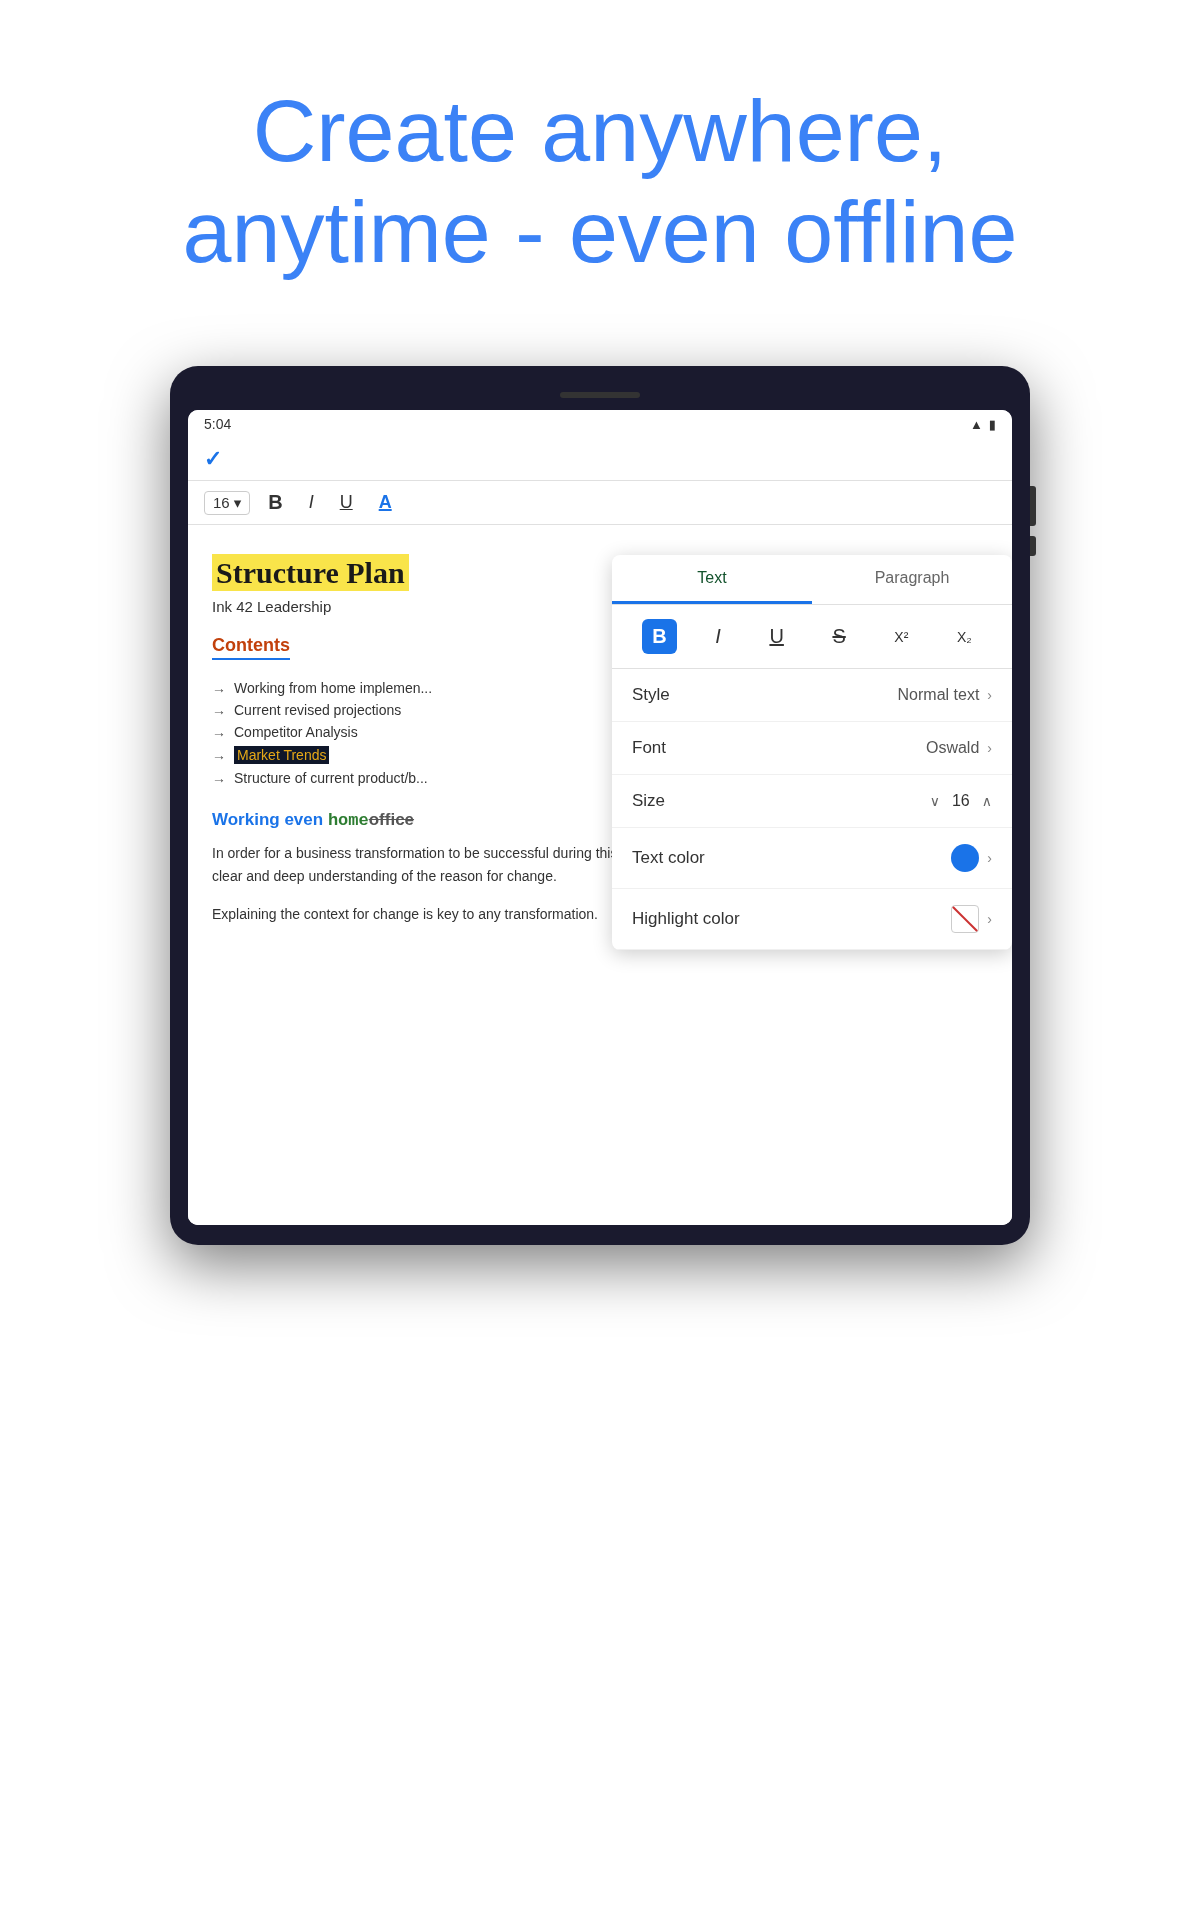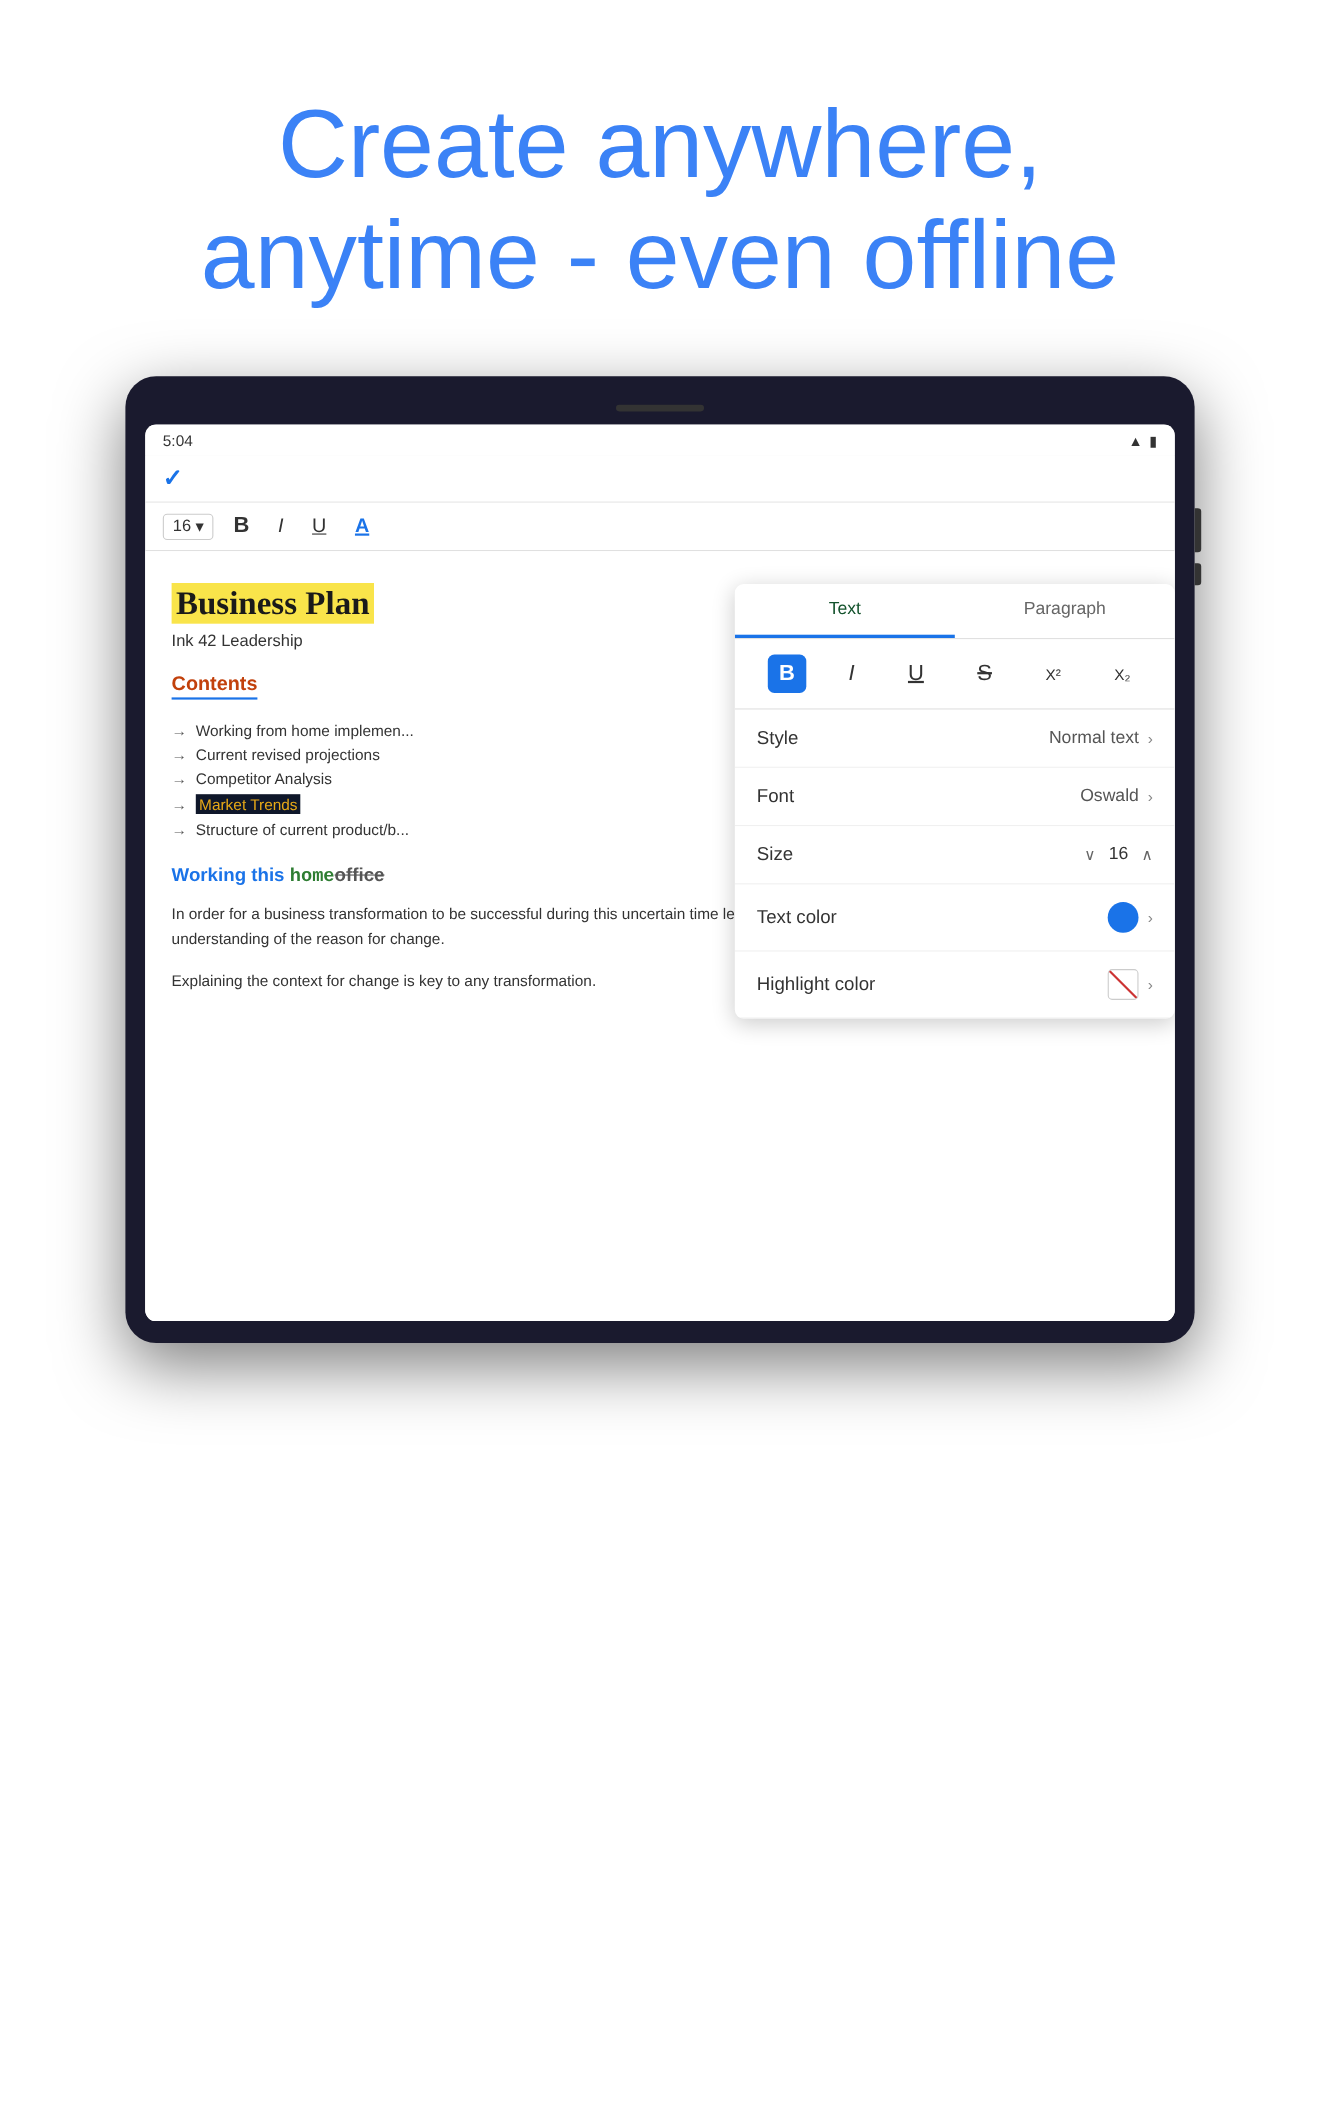--- a/index.html
+++ b/index.html
@@ -24,26 +24,27 @@
     }
 
     
     .tablet-wrapper {
       display: flex;
       justify-content: center;
       padding: 0 30px;
     }
 
     .tablet {
-      width: 972px;
+      width: 860px;
       background: #1a1a2e;
       border-radius: 28px;
       padding: 20px 18px;
       position: relative;
       box-shadow: 0 20px 60px rgba(0,0,0,0.5);
+      margin-top: 24px;
     }
 
     
     .tablet-top-bar {
       height: 18px;
       display: flex;
       align-items: center;
       justify-content: center;
       margin-bottom: 6px;
     }
@@ -390,21 +391,21 @@
         <span class="format-btn underline">U</span>
         <span class="format-btn" style="color:#1a73e8; font-weight:bold; text-decoration: underline 2px solid #1a73e8;">A</span>
       </div>
 
       <div class="doc-area">
 
         <div class="doc-content">
 
           
           <div style="margin-bottom: 6px;">
-            <span class="doc-title">Business Plan</span>
+            <span class="doc-title">Structure Plan</span>
           </div>
           <div class="doc-subtitle">Ink 42 Leadership</div>
 
           
           <div class="doc-section-title">Contents</div>
           <div style="margin-top: 10px;">
             <div class="doc-contents-item">
               <span class="arrow">→</span>
               <span>Working from home implemen...</span>
             </div>
@@ -421,21 +422,21 @@
               <span style="background:#0f172a; padding: 1px 3px;">Market Trends</span>
             </div>
             <div class="doc-contents-item">
               <span class="arrow">→</span>
               <span>Structure of current product/b...</span>
             </div>
           </div>
 
           
           <div class="doc-section-heading">
-            <span>Working this </span><span class="green-text">home</span><span class="strikethrough">office</span>
+            <span>Working even </span><span class="green-text">home</span><span class="strikethrough">office</span>
           </div>
 
           
           <p class="doc-body-text">In order for a business transformation to be successful during this uncertain time leaders need to manage change through a clear and deep understanding of the reason for change.</p>
           <p class="doc-body-text">Explaining the context for change is key to any transformation.</p>
 
           
           <div class="floating-panel">
 
             <div class="panel-tabs">

